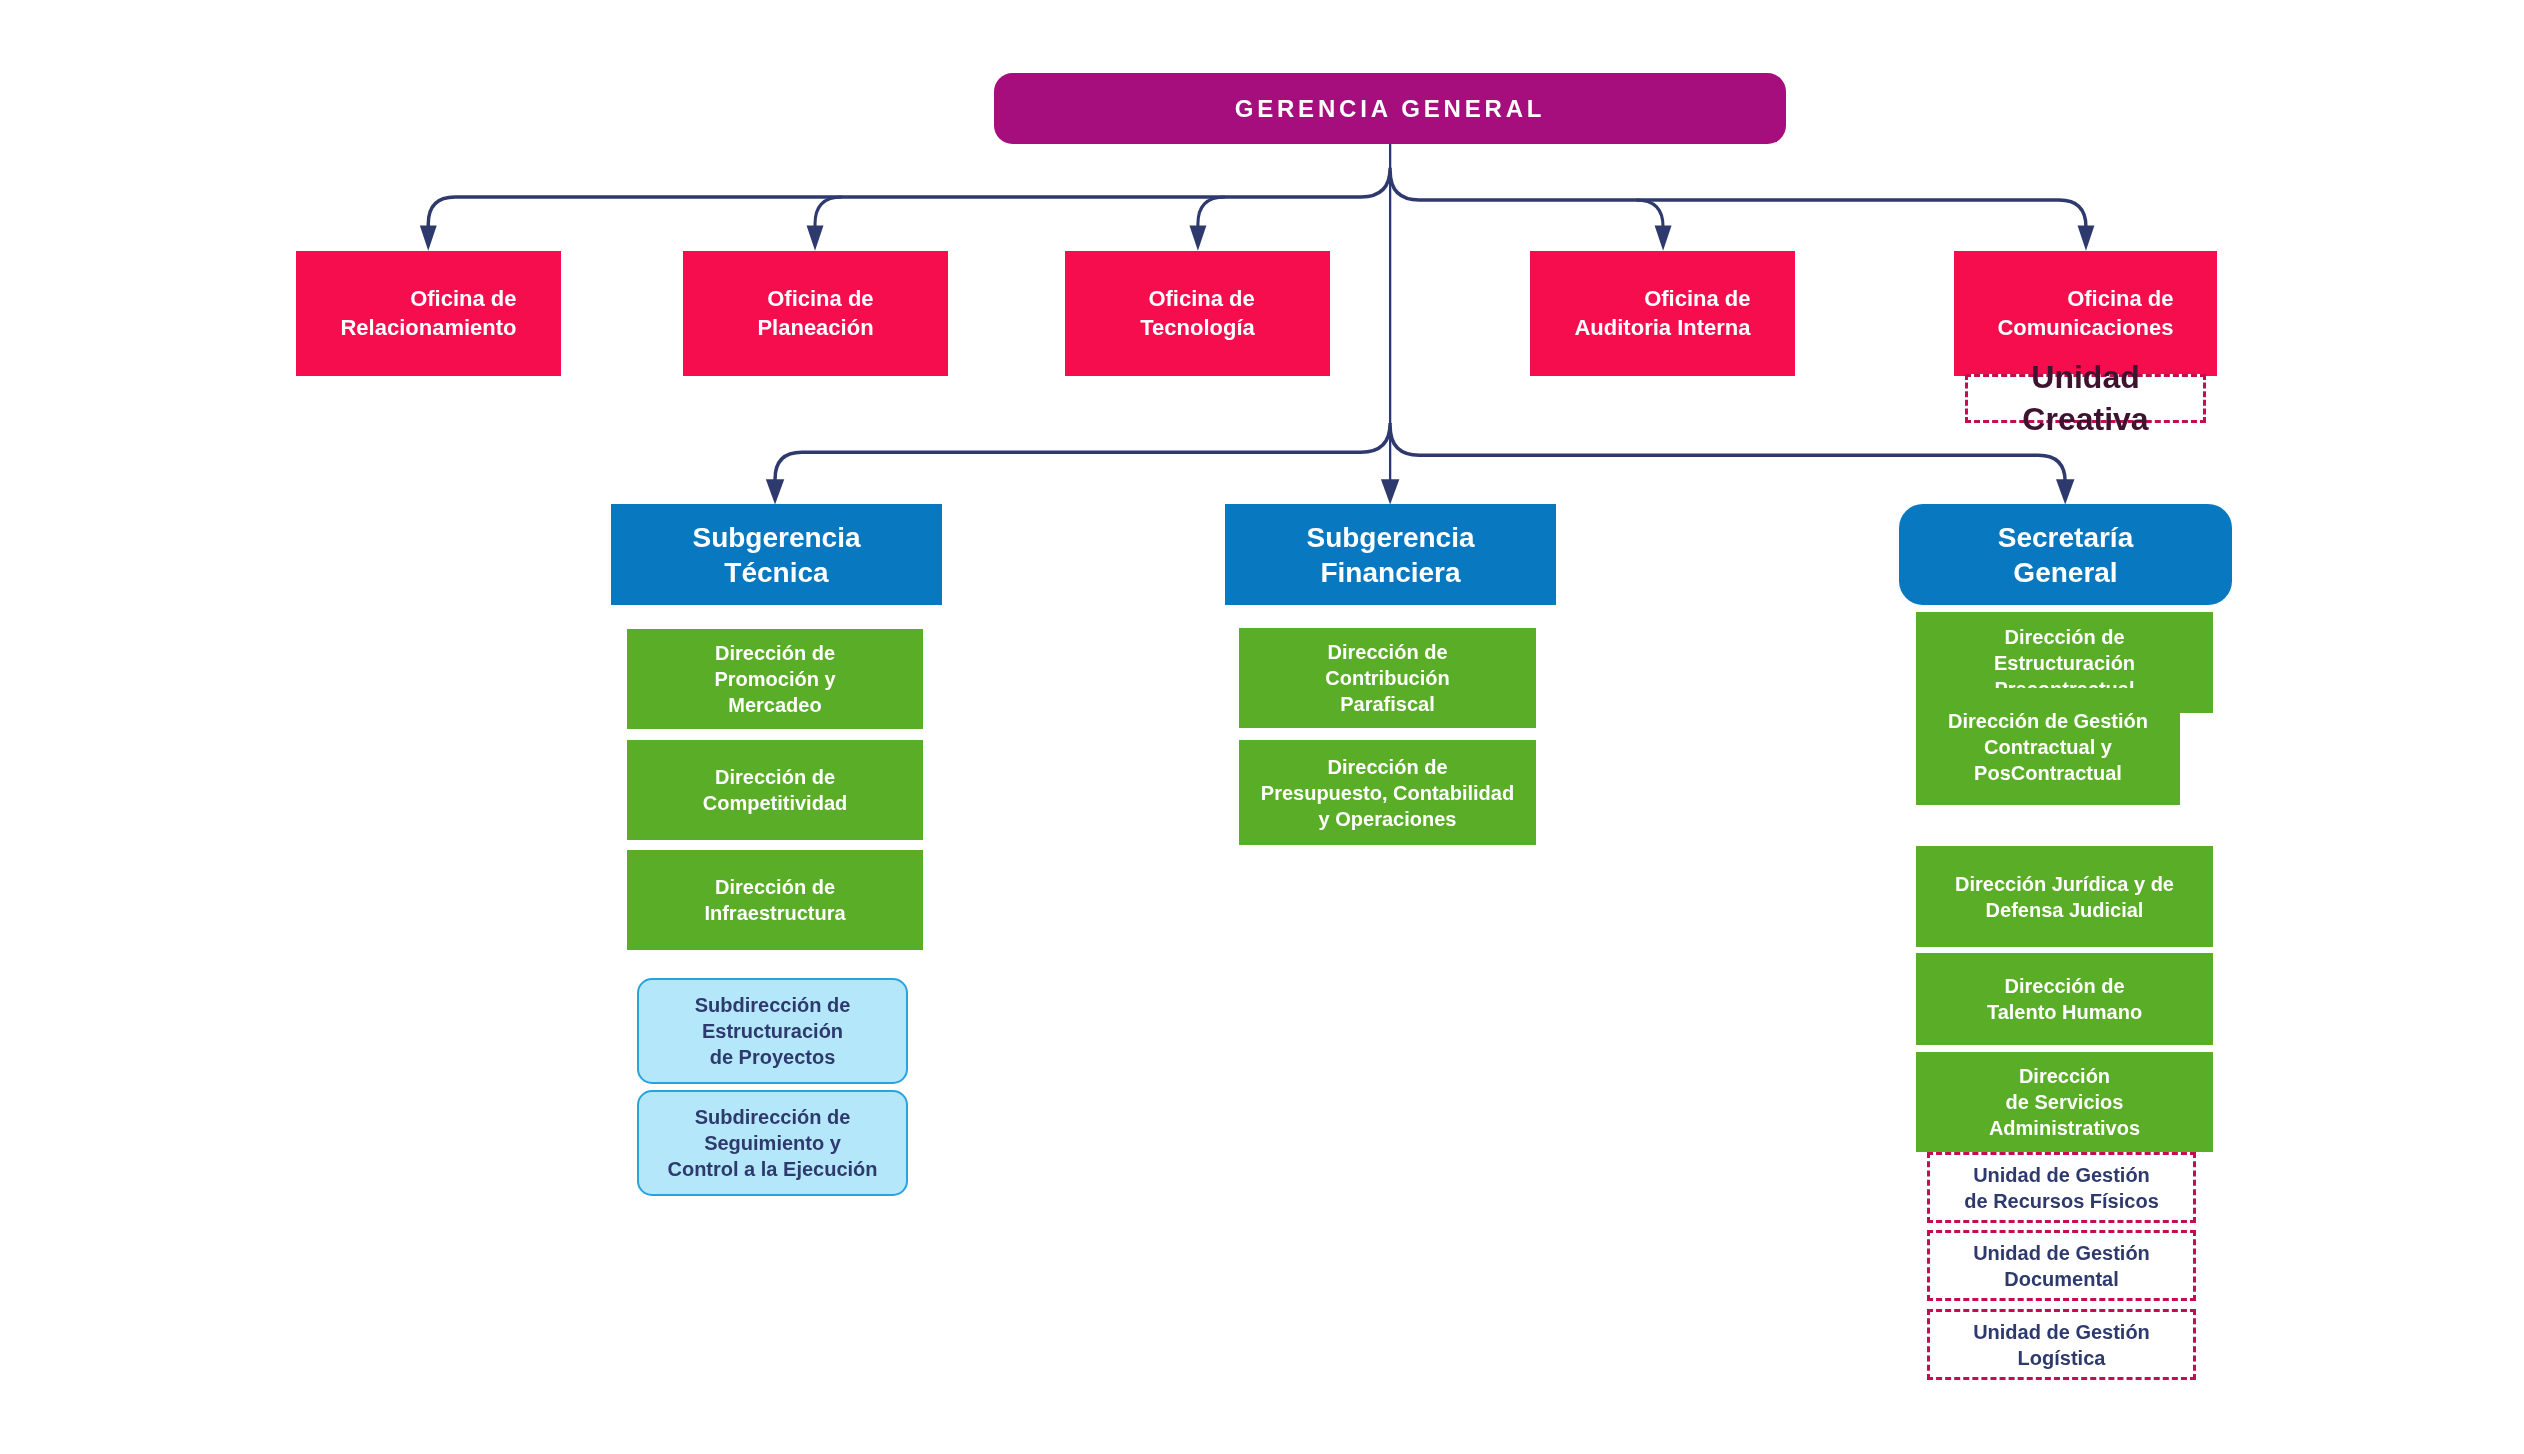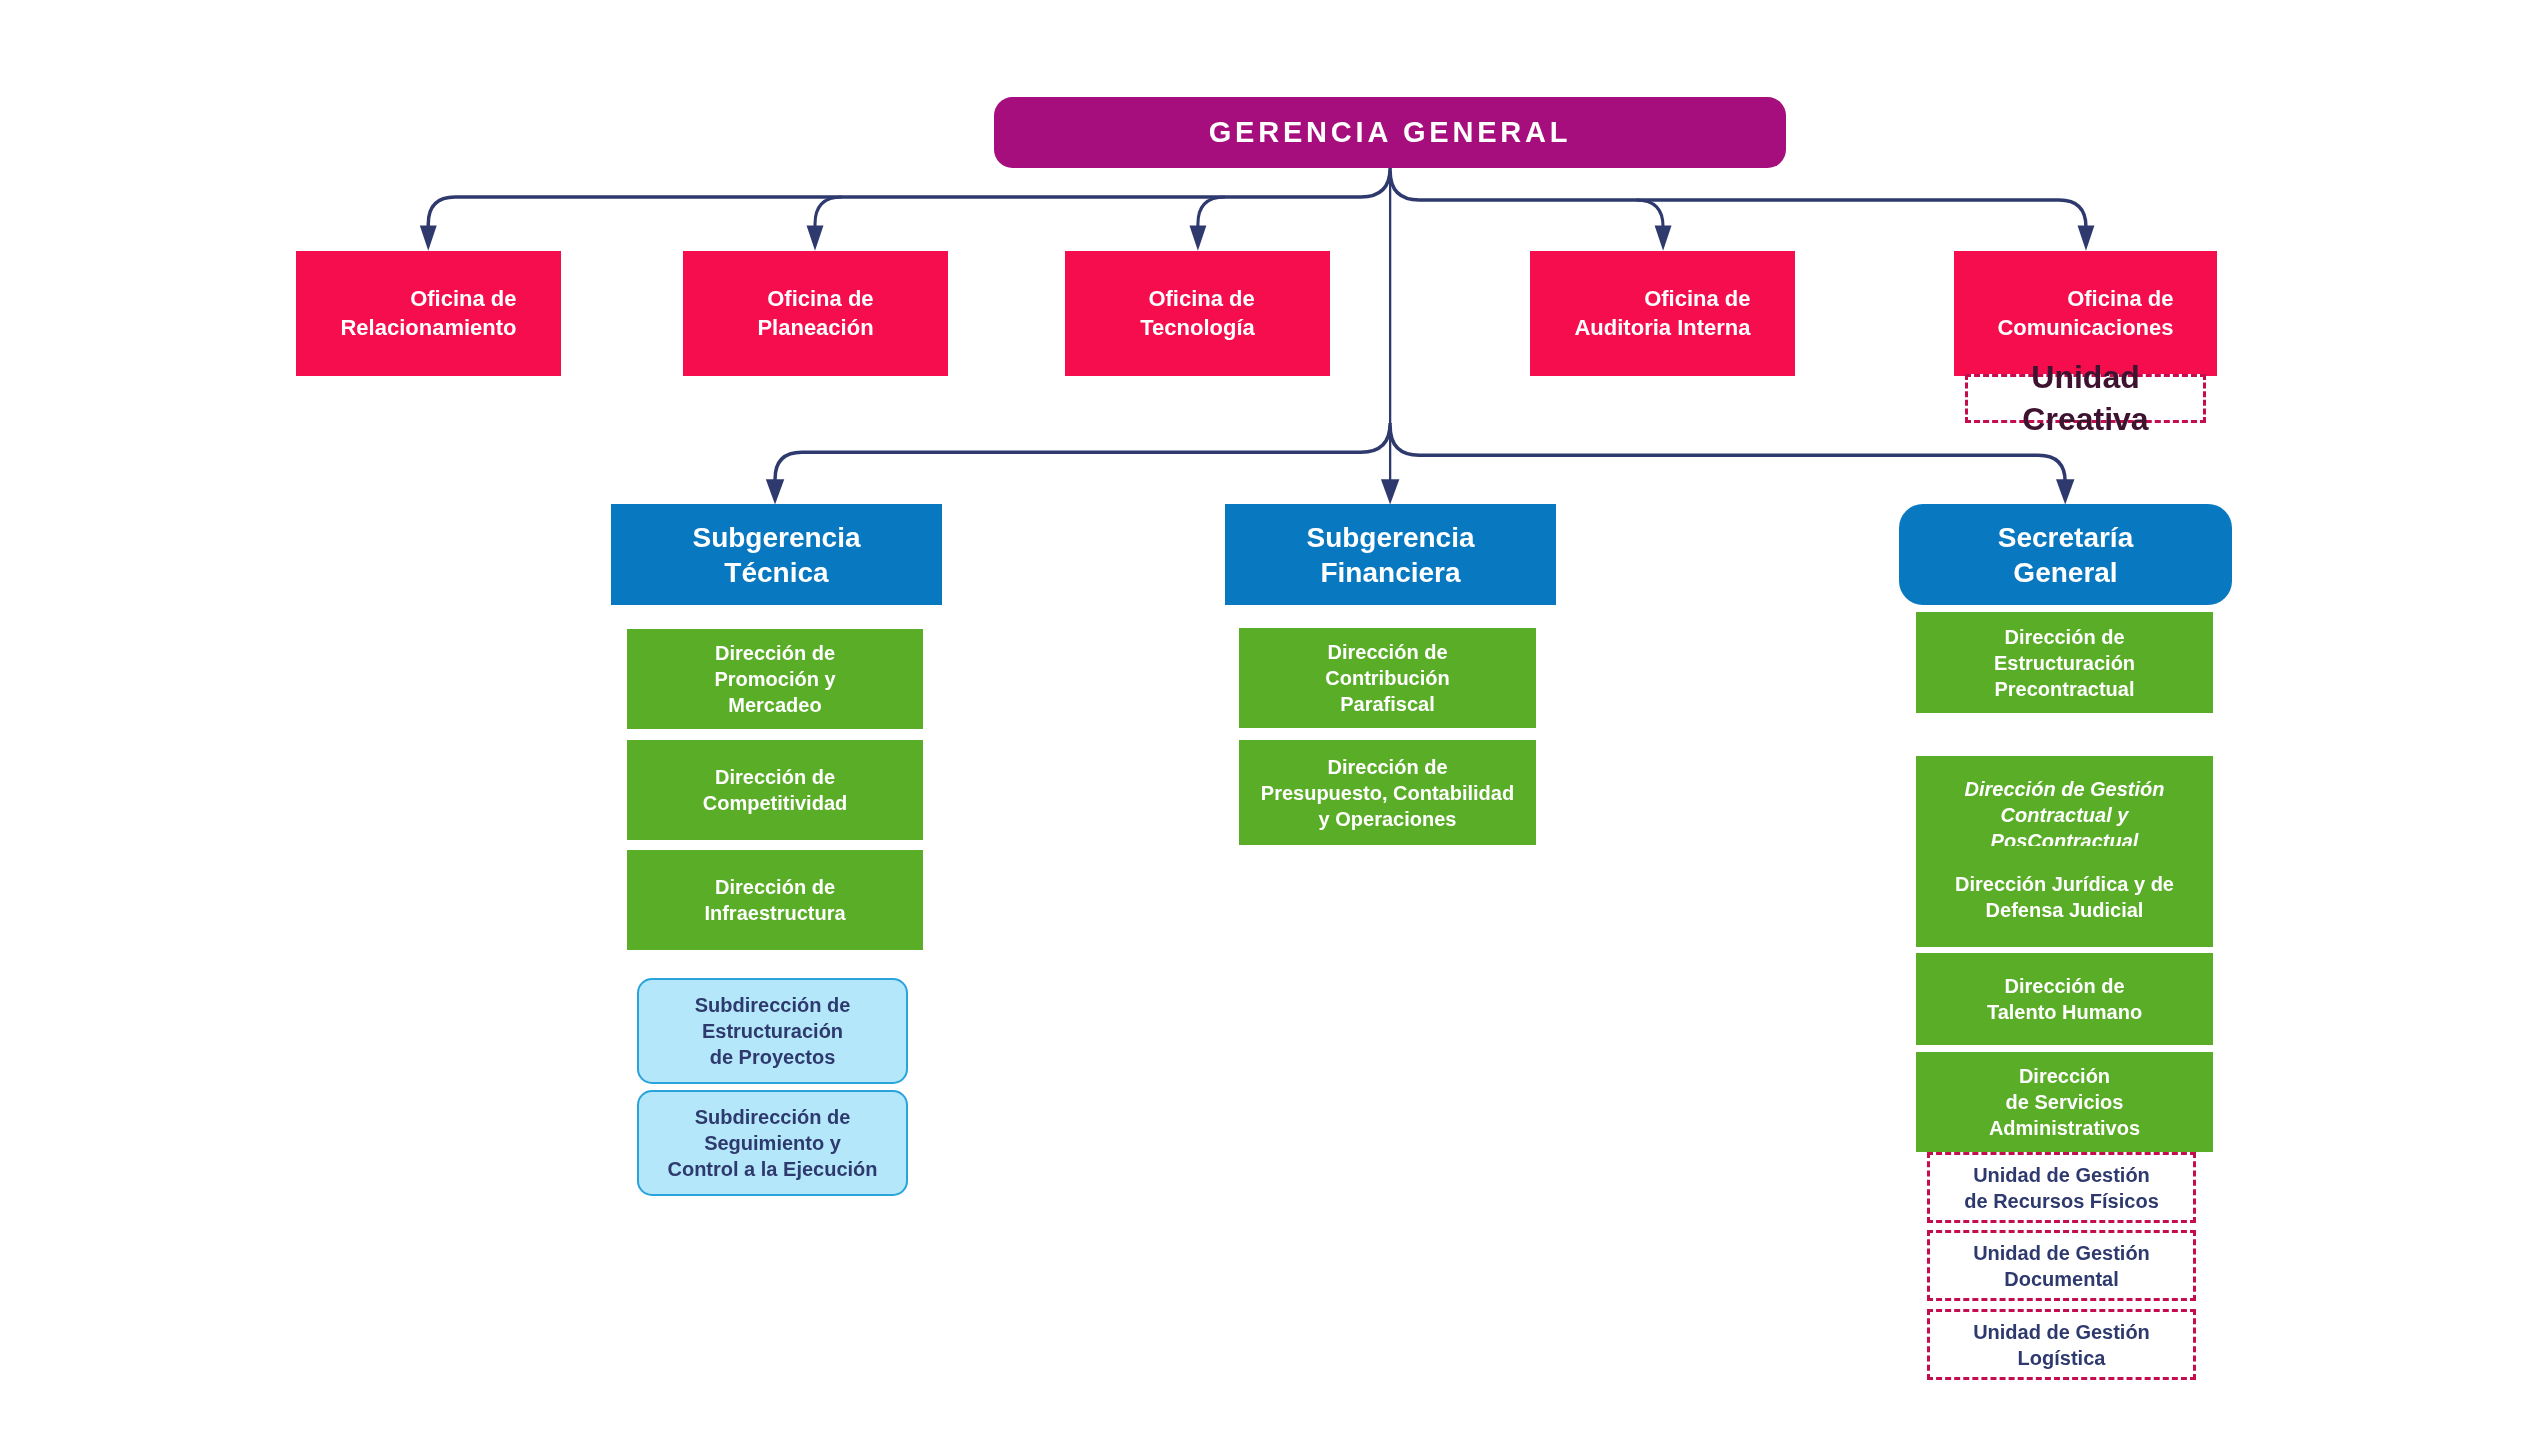--- a/index.html
+++ b/index.html
@@ -24,23 +24,22 @@
     text-align: center;
     font-weight: 700;
     color: #ffffff;
     white-space: pre-line;
     box-sizing: border-box;
     line-height: 1.3;
   }
   .box-root {
     background: #A60D7D;
     border-radius: 18.5px;
-    font-size: 29px;
+    font-size: 24px;
     letter-spacing: 3.8px;
-    margin-top: 24px;
   }
   .box-red   { background: #F50D4E; font-size: 22px; text-align: right; }
   .box-blue  { background: #0878C0; font-size: 28px; line-height: 1.25; }
   .box-green { background: #5AAD27; font-size: 20px; }
   .box-subblue {
     background: #B5E7FA;
     border: 2.3px solid #28A3DC;
     border-radius: 15px;
     color: #2E3A6E;
     font-size: 20px;
@@ -125,21 +124,21 @@
   <div class="box box-green" style="left:1239px; top:628px; width:297px; height:100px;">Dirección de
 Contribución
 Parafiscal</div>
   <div class="box box-green" style="left:1239px; top:740px; width:297px; height:105px;">Dirección de
 Presupuesto, Contabilidad
 y Operaciones</div>
 
   <div class="box box-green" style="left:1916px; top:612px; width:297px; height:101px;">Dirección de
 Estructuración
 Precontractual</div>
-  <div class="box box-green" style="left:1916px; top:756px; width:297px; height:117px;font-style:italic;">Dirección de Gestión
+  <div class="box box-green" style="left:1916px; top:688px; width:264px; height:117px;">Dirección de Gestión
 Contractual y
 PosContractual</div>
   <div class="box box-green" style="left:1916px; top:846px; width:297px; height:101px;">Dirección Jurídica y de
 Defensa Judicial</div>
   <div class="box box-green" style="left:1916px; top:953px; width:297px; height:92px;">Dirección de
 Talento Humano</div>
   <div class="box box-green" style="left:1916px; top:1052px; width:297px; height:100px;">Dirección
 de Servicios
 Administrativos</div>
   <div class="box box-dashed" style="left:1927px; top:1152px; width:269px; height:71px;">Unidad de Gestión

